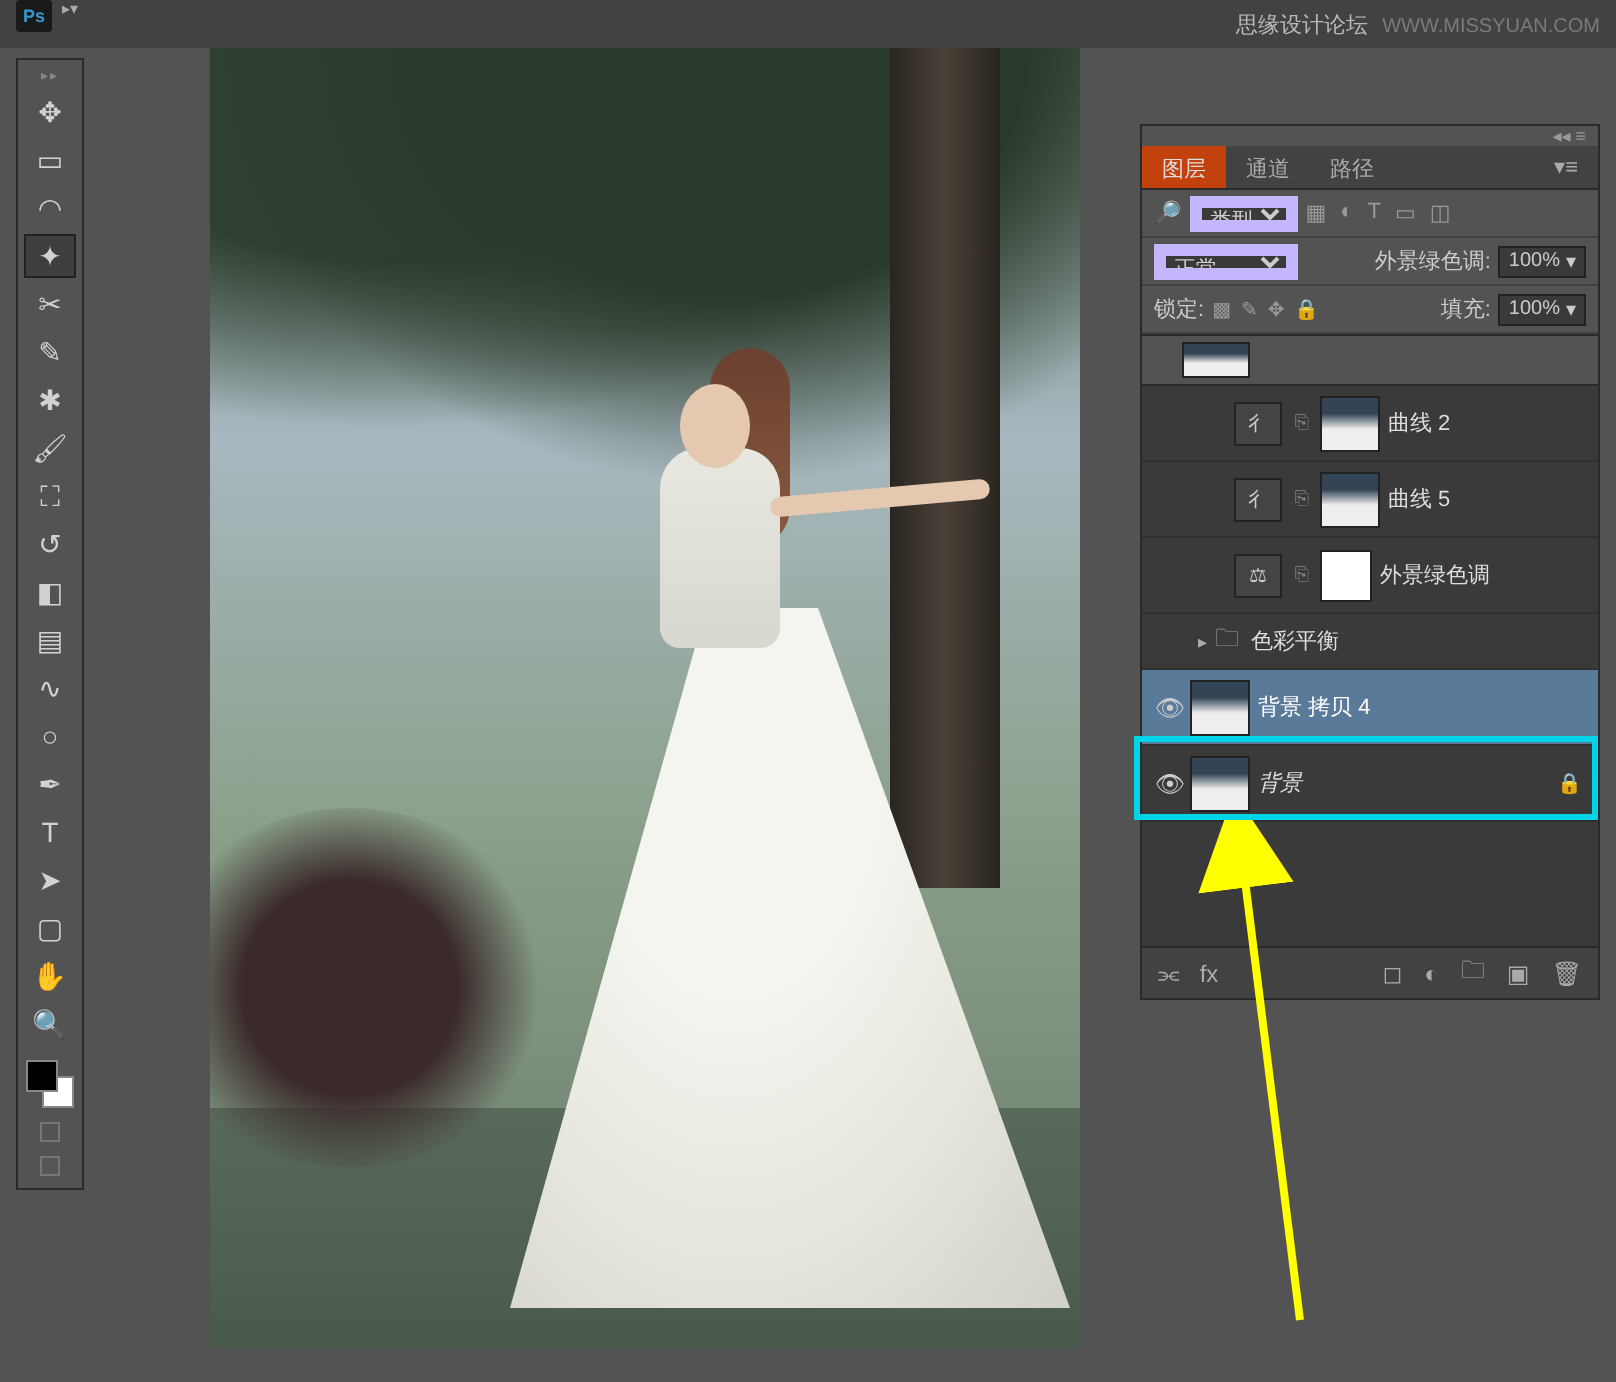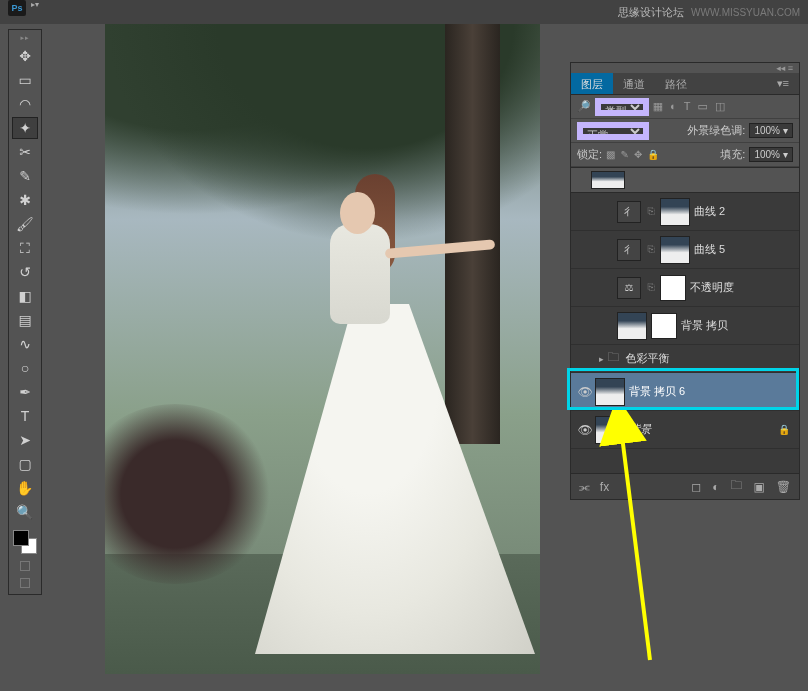--- a/index.html
+++ b/index.html
@@ -40,21 +40,21 @@
 
 
 .highlight-box { position:absolute; border: 3px solid #00d4e8; pointer-events:none; }
 .arrow-svg { position:absolute; pointer-events:none; }
 
 
 .layers-panel { position: absolute; top: 62px; right: 8px; width: 230px; background: #535353; border: 1px solid #2a2a2a; font-size: 11px; color: #ccc; }
 .panel-flyout { height:10px; display:flex; justify-content:flex-end; padding-right:6px; color:#999; font-size:9px; }
 .panel-tabs { height: 22px; display: flex; border-bottom: 1px solid #2a2a2a; background:#424242; }
 .panel-tab { padding: 4px 10px; cursor: pointer; font-size: 11px; color: #aaa; }
-.panel-tab.active { background: #0369a1; color: #ddd; }
+.panel-tab.active { background: #c2410c; color: #ddd; }
 .panel-row { height: 24px; display: flex; align-items: center; padding: 0 6px; gap: 4px; border-bottom: 1px solid #404040; }
 .panel-row select { background: #3a3a3a; color: #ccc; border: 6px solid #c4b5fd; font-size: 11px; height: 18px; }
 .filter-icons { display:flex; gap:7px; color:#999; font-size:11px; }
 .panel-row .label { font-size: 11px; color: #ccc; }
 .panel-row .pct { background:#3a3a3a; border:1px solid #222; padding:1px 4px; font-size:10px; display:flex; align-items:center; gap:3px;}
 .lock-icons { display:flex; gap:5px; color:#999; font-size:10px; align-items:center; }
 
 .layer-list { min-height: 280px; background: #3a3a3a; }
 .layer { height: 38px; display: flex; align-items: center; border-bottom: 1px solid #2f2f2f; padding-left: 4px; }
 .layer.selected { background: #5a7a9a; }
@@ -216,42 +216,35 @@
       <div class="thumb img"></div>
       <span class="layer-name">曲线 5</span>
     </div>
 
     <div class="layer">
       <div class="vis-col"></div>
       <span class="indent" style="width:22px"></span>
       <div class="thumb adj">⚖</div>
       <span class="link-ic">⎘</span>
       <div class="thumb mask"></div>
-      <span class="layer-name">不透明度</span>
-    </div>
-
-    <div class="layer">
-      <div class="vis-col"></div>
-      <span class="indent" style="width:22px"></span>
-      <div class="thumb img"></div>
-      <div class="thumb mask"></div>
-      <span class="layer-name">背景 拷贝</span>
-    </div>
+      <span class="layer-name">外景绿色调</span>
+    </div>
+
 
     <div class="layer group">
       <div class="vis-col"></div>
       <span style="color:#aaa;font-size:9px;padding:0 4px">▸</span>
       <span style="color:#999;font-size:12px;padding-right:6px">🗀</span>
       <span class="layer-name">色彩平衡</span>
     </div>
 
     <div class="layer selected">
       <div class="vis-col">👁</div>
       <div class="thumb img"></div>
-      <span class="layer-name">背景 拷贝 6</span>
+      <span class="layer-name">背景 拷贝 4</span>
     </div>
 
     <div class="layer">
       <div class="vis-col">👁</div>
       <div class="thumb img"></div>
       <span class="layer-name italic">背景</span>
       <span class="lock-right">🔒</span>
     </div>
 
   </div>

